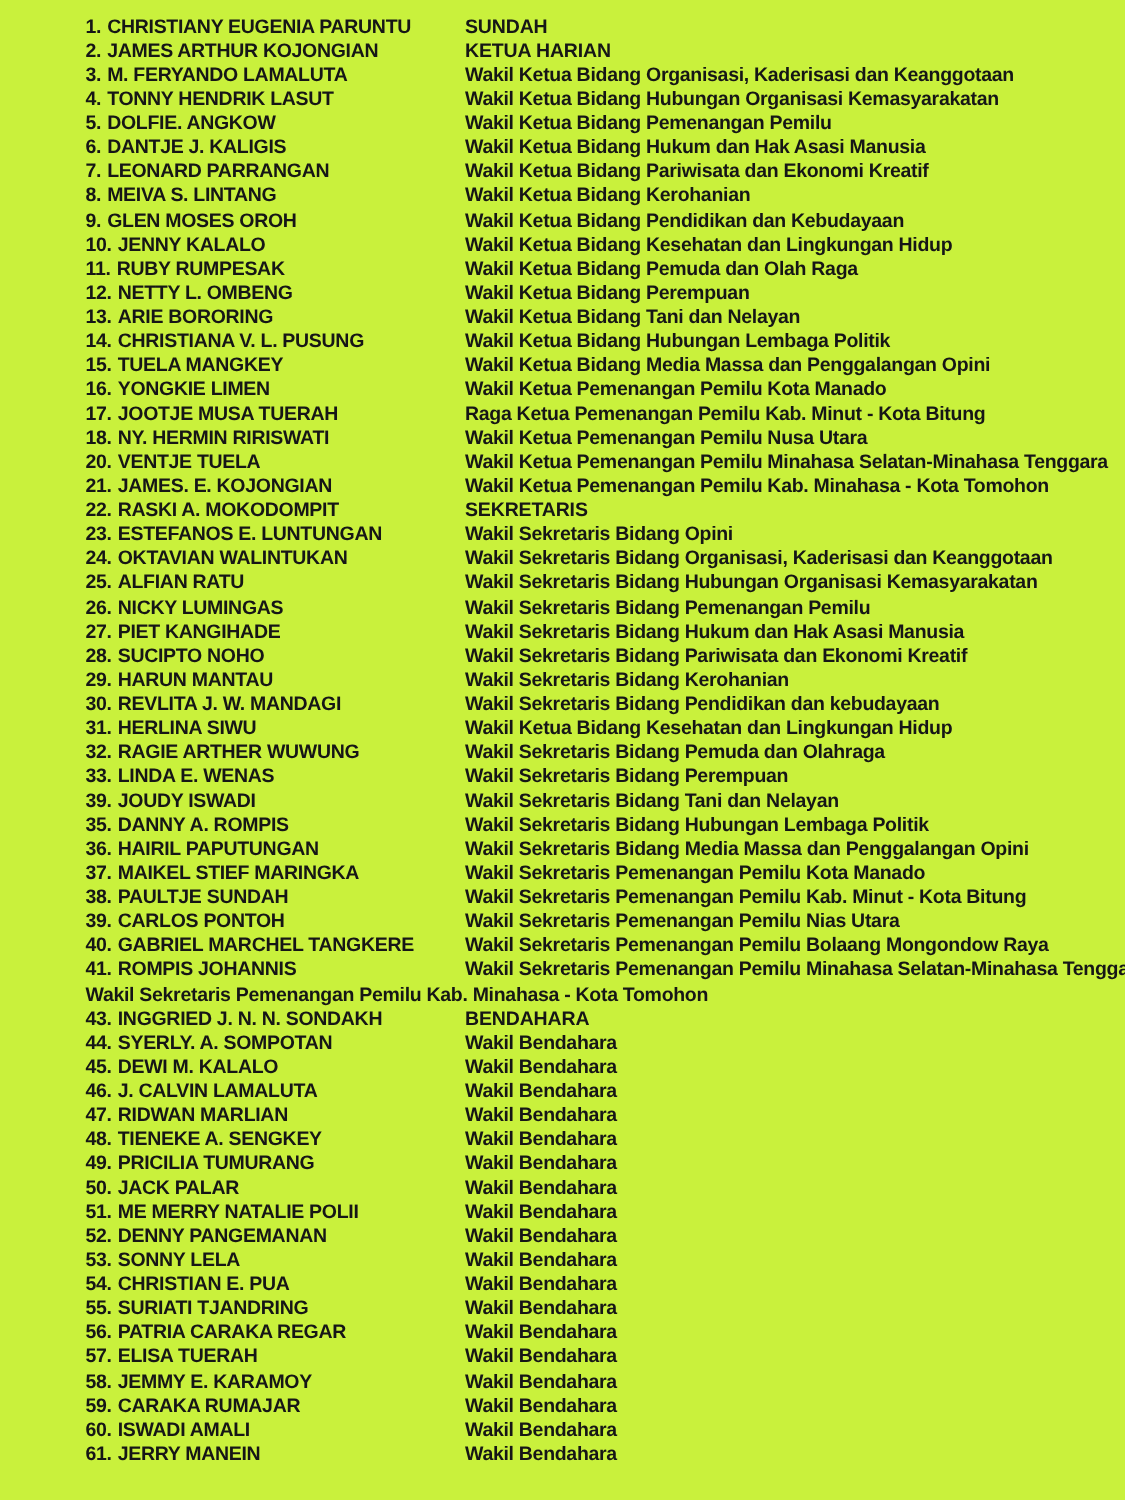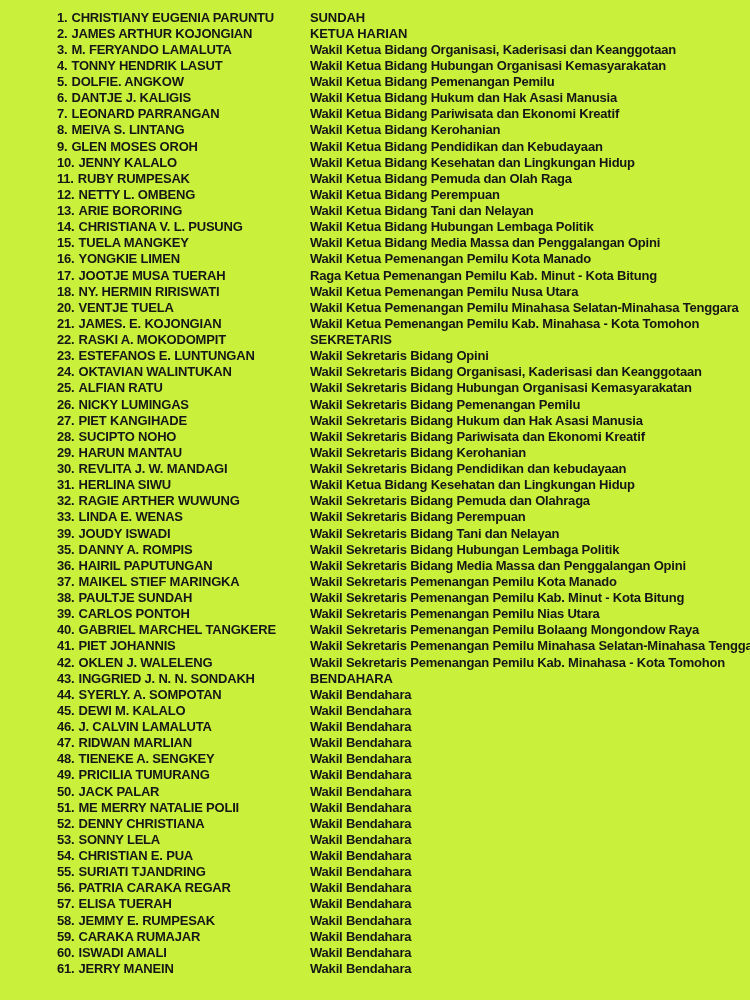--- a/index.html
+++ b/index.html
@@ -176,25 +176,24 @@
   </div>
     <div class="row">
     <span class="cell-name"><span class="num">39.</span><span>CARLOS PONTOH</span></span>
     <span class="cell-role">Wakil Sekretaris Pemenangan Pemilu Nias Utara</span>
   </div>
     <div class="row">
     <span class="cell-name"><span class="num">40.</span><span>GABRIEL MARCHEL TANGKERE</span></span>
     <span class="cell-role">Wakil Sekretaris Pemenangan Pemilu Bolaang Mongondow Raya</span>
   </div>
     <div class="row">
-    <span class="cell-name"><span class="num">41.</span><span>PIET JOHANNIS</span></span>
+    <span class="cell-name"><span class="num">41.</span><span>ROMPIS JOHANNIS</span></span>
     <span class="cell-role">Wakil Sekretaris Pemenangan Pemilu Minahasa Selatan-Minahasa Tenggara</span>
   </div>
     <div class="row">
-    <span class="cell-name"><span class="num">42.</span><span>OKLEN J. WALELENG</span></span>
     <span class="cell-role">Wakil Sekretaris Pemenangan Pemilu Kab. Minahasa - Kota Tomohon</span>
   </div>
     <div class="row caps">
     <span class="cell-name"><span class="num">43.</span><span>INGGRIED J. N. N. SONDAKH</span></span>
     <span class="cell-role">BENDAHARA</span>
   </div>
     <div class="row">
     <span class="cell-name"><span class="num">44.</span><span>SYERLY. A. SOMPOTAN</span></span>
     <span class="cell-role">Wakil Bendahara</span>
   </div>
@@ -220,21 +219,21 @@
   </div>
     <div class="row">
     <span class="cell-name"><span class="num">50.</span><span>JACK PALAR</span></span>
     <span class="cell-role">Wakil Bendahara</span>
   </div>
     <div class="row">
     <span class="cell-name"><span class="num">51.</span><span>ME MERRY NATALIE POLII</span></span>
     <span class="cell-role">Wakil Bendahara</span>
   </div>
     <div class="row">
-    <span class="cell-name"><span class="num">52.</span><span>DENNY CHRISTIANA</span></span>
+    <span class="cell-name"><span class="num">52.</span><span>DENNY PANGEMANAN</span></span>
     <span class="cell-role">Wakil Bendahara</span>
   </div>
     <div class="row">
     <span class="cell-name"><span class="num">53.</span><span>SONNY LELA</span></span>
     <span class="cell-role">Wakil Bendahara</span>
   </div>
     <div class="row">
     <span class="cell-name"><span class="num">54.</span><span>CHRISTIAN E. PUA</span></span>
     <span class="cell-role">Wakil Bendahara</span>
   </div>
@@ -244,21 +243,21 @@
   </div>
     <div class="row">
     <span class="cell-name"><span class="num">56.</span><span>PATRIA CARAKA REGAR</span></span>
     <span class="cell-role">Wakil Bendahara</span>
   </div>
     <div class="row">
     <span class="cell-name"><span class="num">57.</span><span>ELISA TUERAH</span></span>
     <span class="cell-role">Wakil Bendahara</span>
   </div>
     <div class="row">
-    <span class="cell-name"><span class="num">58.</span><span>JEMMY E. RUMPESAK</span></span>
+    <span class="cell-name"><span class="num">58.</span><span>JEMMY E. KARAMOY</span></span>
     <span class="cell-role">Wakil Bendahara</span>
   </div>
     <div class="row">
     <span class="cell-name"><span class="num">59.</span><span>CARAKA RUMAJAR</span></span>
     <span class="cell-role">Wakil Bendahara</span>
   </div>
     <div class="row">
     <span class="cell-name"><span class="num">60.</span><span>ISWADI AMALI</span></span>
     <span class="cell-role">Wakil Bendahara</span>
   </div>

